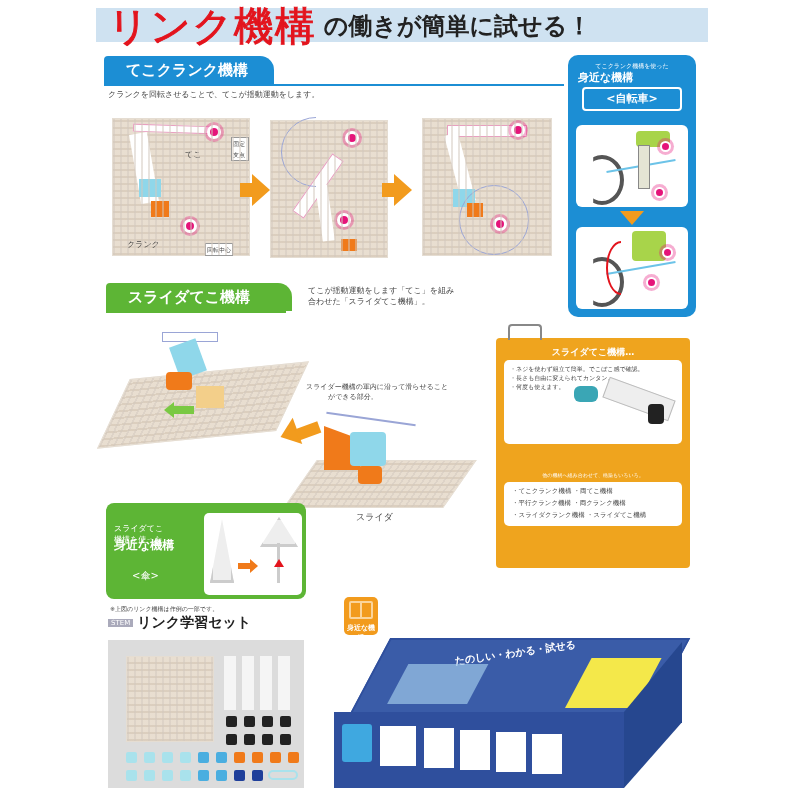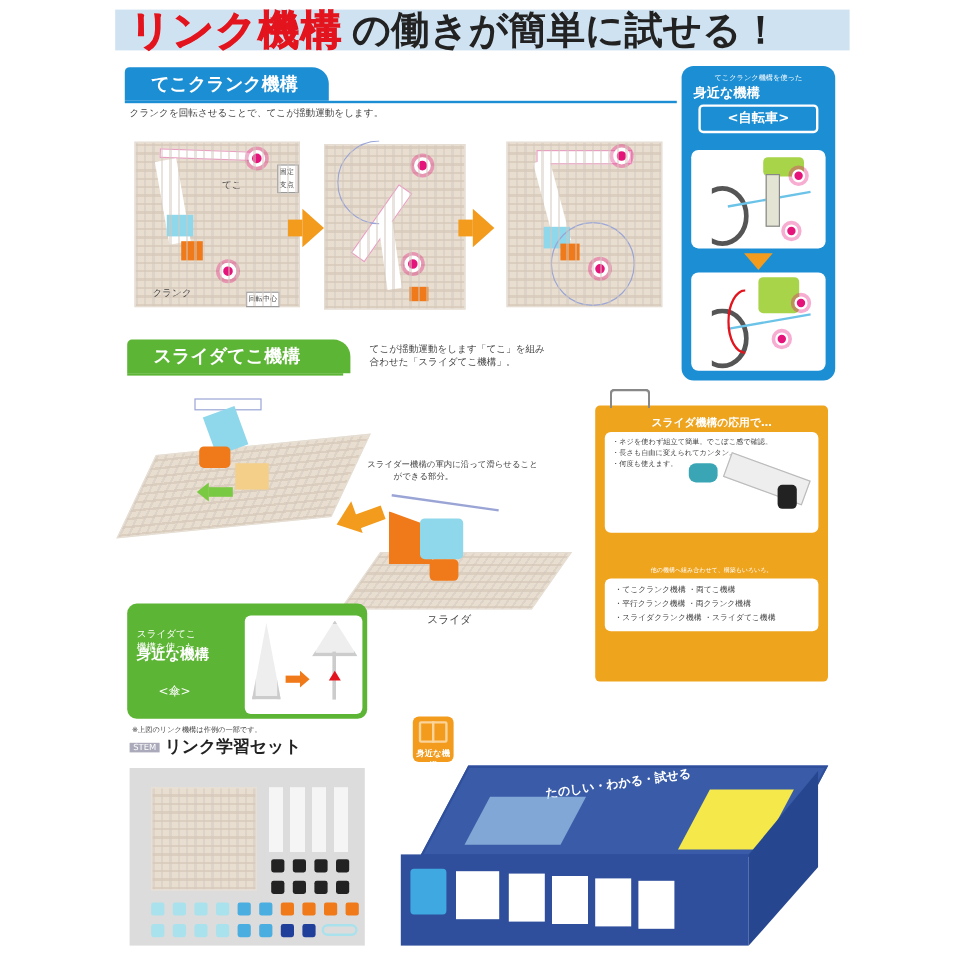--- a/index.html
+++ b/index.html
@@ -1,21 +1,21 @@
 <!DOCTYPE html>
 <html><head>
 <meta charset="utf-8">
 <style>
 *{box-sizing:border-box;margin:0;padding:0}
 body{width:800px;height:800px;background:#fff;font-family:"DejaVu Sans",sans-serif;position:relative;overflow:hidden;color:#333}
 .abs{position:absolute}
 .banner{left:96px;top:8px;width:612px;height:34px;background:#cfe2f1}
 .title{left:108px;top:4px;height:44px;display:flex;align-items:center;gap:8px}
-.title .red{color:#e3141d;font-size:34px;font-weight:bold;letter-spacing:1px;-webkit-text-stroke:1px #e3141d}
-.title .blk{color:#222;font-size:32px;font-weight:bold}
+.title .red{color:#e3141d;font-size:40px;font-weight:normal;letter-spacing:1px;-webkit-text-stroke:1px #e3141d}
+.title .blk{color:#222;font-size:24px;font-weight:bold}
 .tab{height:28px;color:#fff;font-weight:bold;font-size:15px;display:flex;align-items:center;padding-left:22px;border-radius:4px 14px 0 0}
 .tab-blue{left:104px;top:56px;width:170px;background:#1c8ed4}
 .tab-green{left:106px;top:283px;width:186px;background:#5db535}
 .tabline-blue{left:104px;top:84px;width:460px;height:2px;background:#1c8ed4}
 .tabline-green{left:106px;top:311px;width:180px;height:2px;background:#5db535}
 .caption{font-size:8px;color:#444;line-height:11px}
 .plate{background:repeating-linear-gradient(0deg,#e8e0d6 0 2px,#f6f1ea 2px 7px),#f1ebe3;background-blend-mode:multiply;border:1px solid #e5ddd2}
 .plate::after{content:"";position:absolute;inset:0;background:repeating-linear-gradient(90deg,rgba(210,200,190,.5) 0 2px,transparent 2px 7px)}
 .arrow-r{width:0;height:0;border-top:16px solid transparent;border-bottom:16px solid transparent;border-left:18px solid #f29b1d}
 .arrow-stem{background:#f29b1d}
@@ -155,21 +155,21 @@
     <div class="abs" style="left:34px;top:50px;width:14px;height:6px;background:#f07a1a"></div>
     <div class="abs" style="left:46px;top:46px;width:0;height:0;border-top:7px solid transparent;border-bottom:7px solid transparent;border-left:8px solid #f07a1a"></div>
     <div class="abs" style="left:56px;top:4px;width:38px;height:30px;border:3px solid #ccc;clip-path:polygon(50% 0,100% 100%,0 100%);background:#eee"></div>
     <div class="abs" style="left:73px;top:30px;width:3px;height:40px;background:#ccc"></div>
     <div class="abs" style="left:70px;top:46px;width:0;height:0;border-left:5px solid transparent;border-right:5px solid transparent;border-bottom:8px solid #e3141d"></div>
   </div>
 </div>
 
 <div class="abs orange-box">
   <div class="abs" style="left:12px;top:-14px;width:34px;height:16px;border:2px solid #888;border-bottom:none;border-radius:4px 4px 0 0;background:transparent"></div>
-  <div class="hd" style="margin-top:8px">スライダ機構の応用で…</div>
+  <div class="hd" style="margin-top:8px">スライダてこ機構…</div>
   <div class="inner-white" style="left:8px;top:22px;width:178px;height:84px">
     <div class="abs caption" style="left:6px;top:4px;font-size:6px;line-height:9px">
       <div>・ネジを使わず組立て簡単。でこぼこ感で確認。</div>
       <div>・長さも自由に変えられてカンタン。</div>
       <div>・何度も使えます。</div>
     </div>
     <div class="abs" style="left:70px;top:26px;width:24px;height:16px;background:#3aa6b5;border-radius:6px"></div>
     <div class="abs" style="left:100px;top:28px;width:70px;height:22px;background:#eee;border:1px solid #bbb;transform:rotate(20deg)"></div>
     <div class="abs" style="left:144px;top:44px;width:16px;height:20px;background:#222;border-radius:4px"></div>
   </div>

